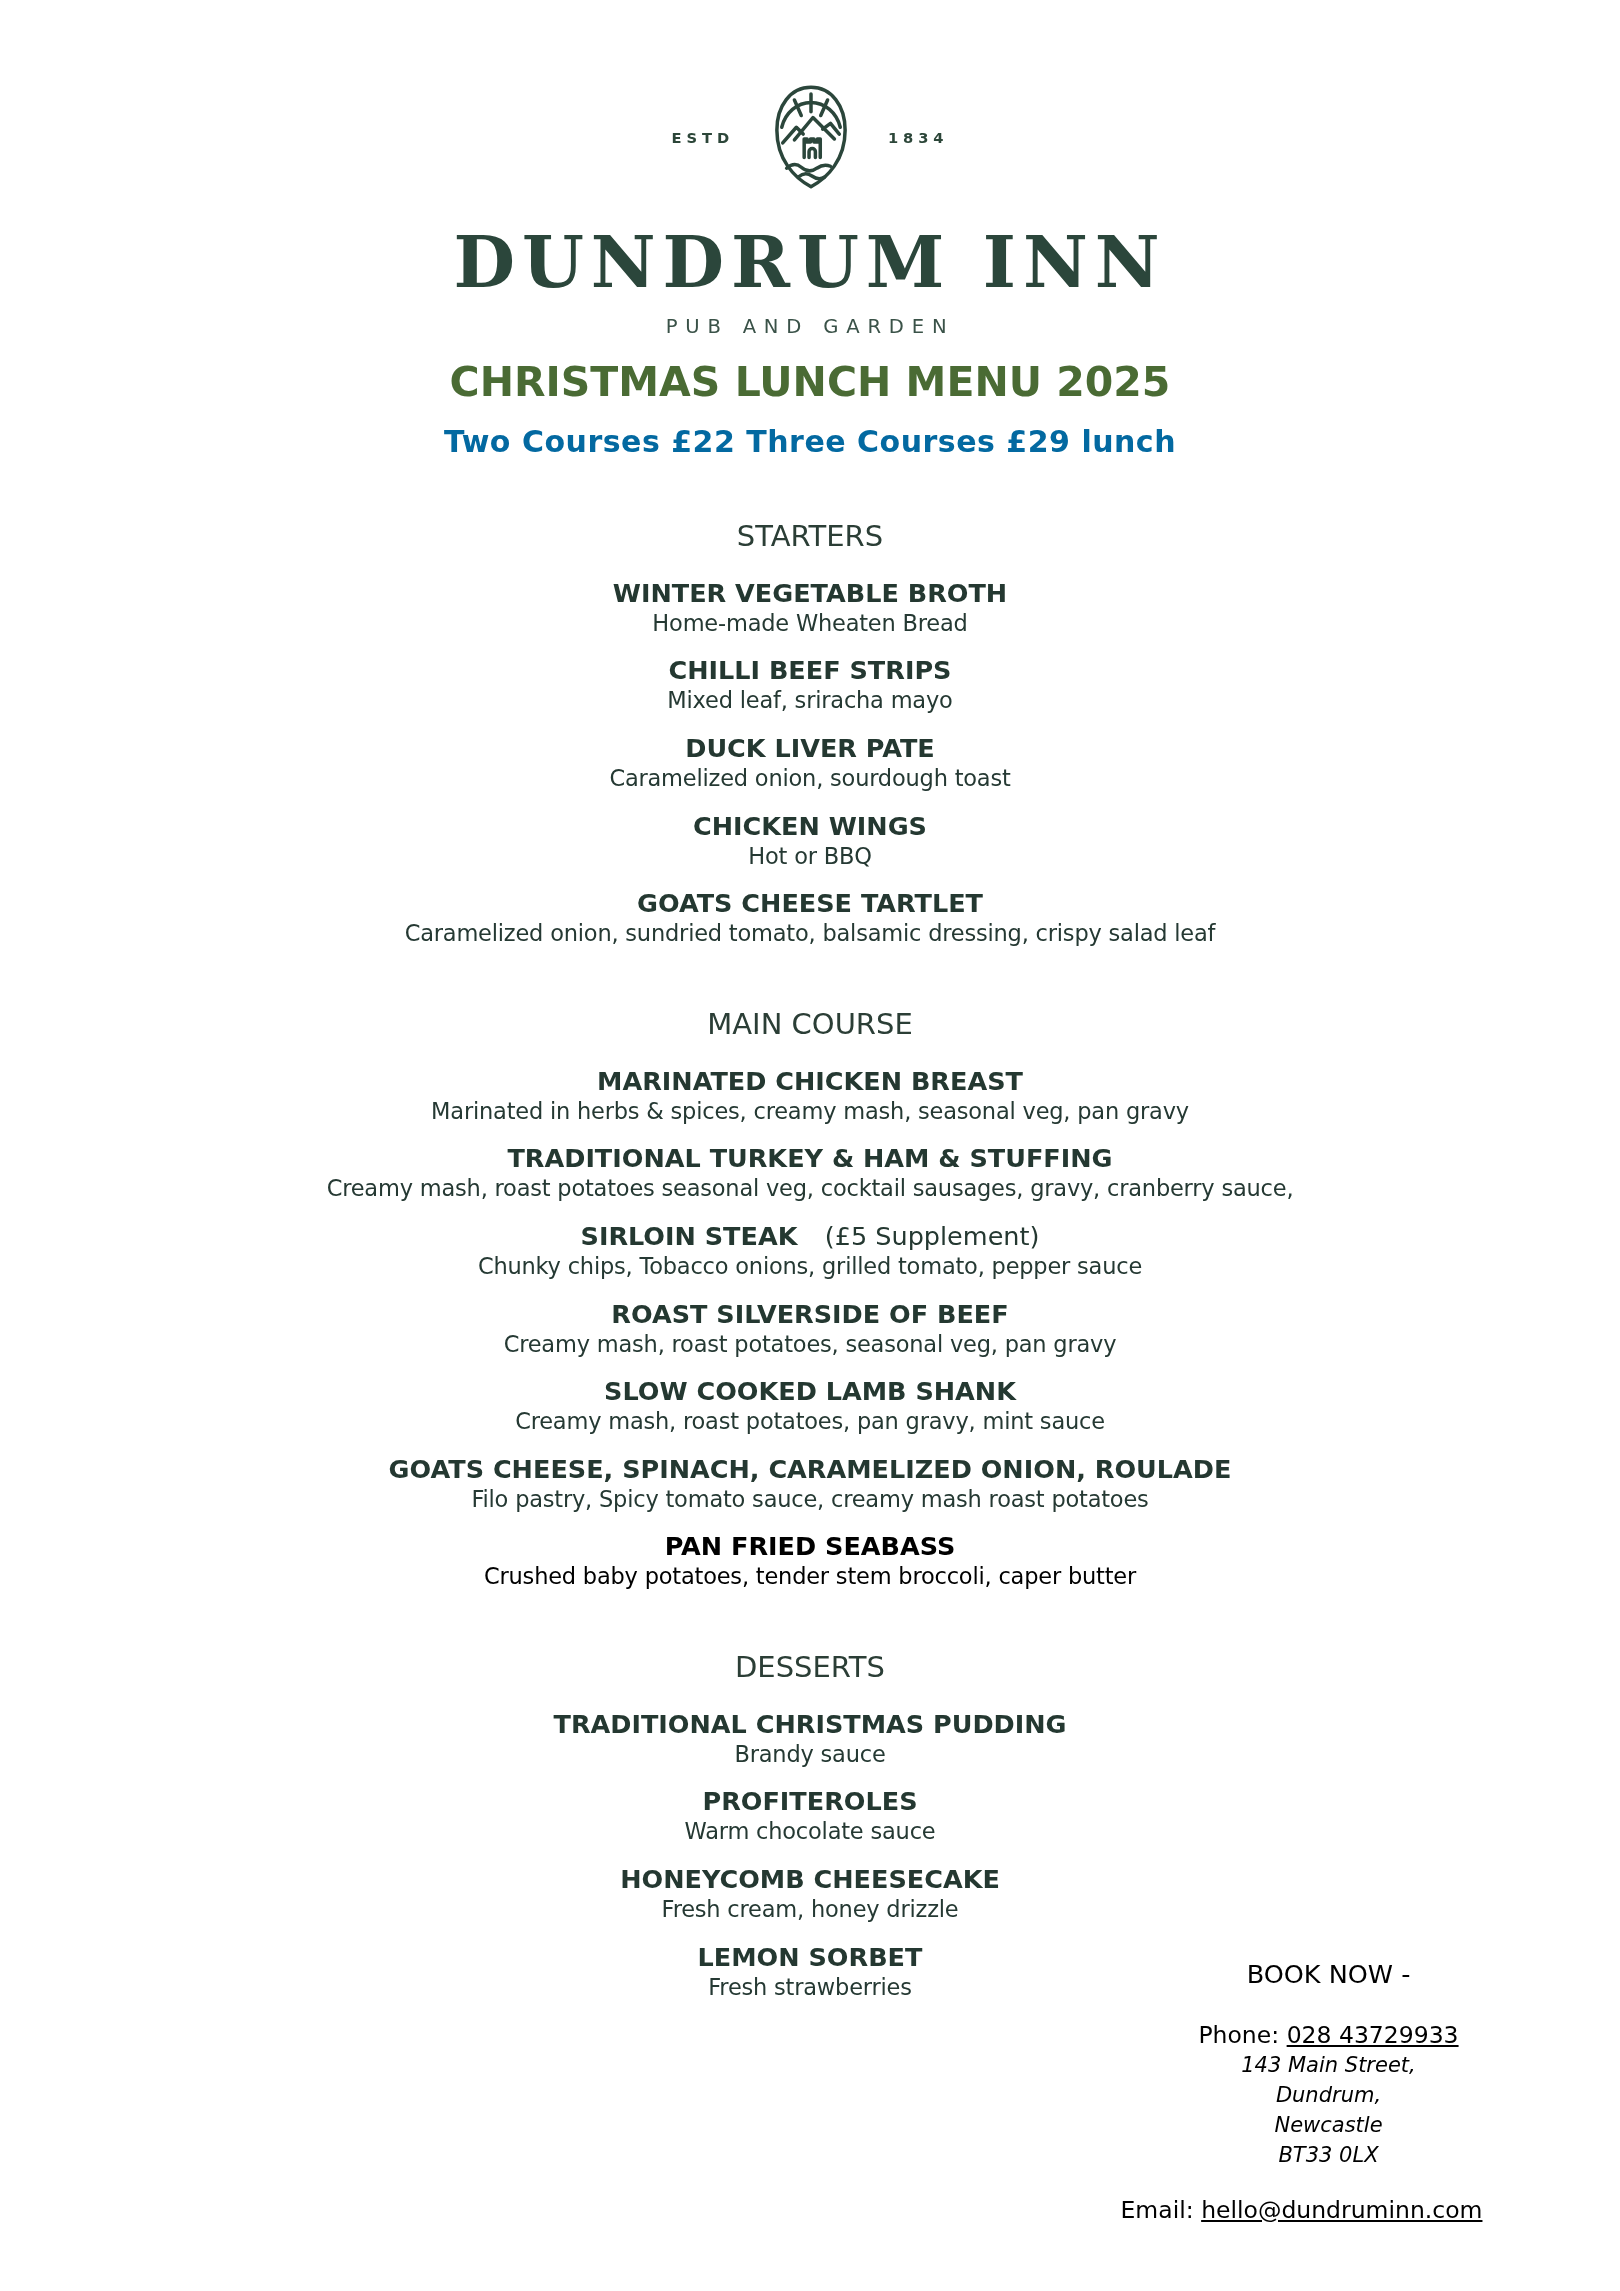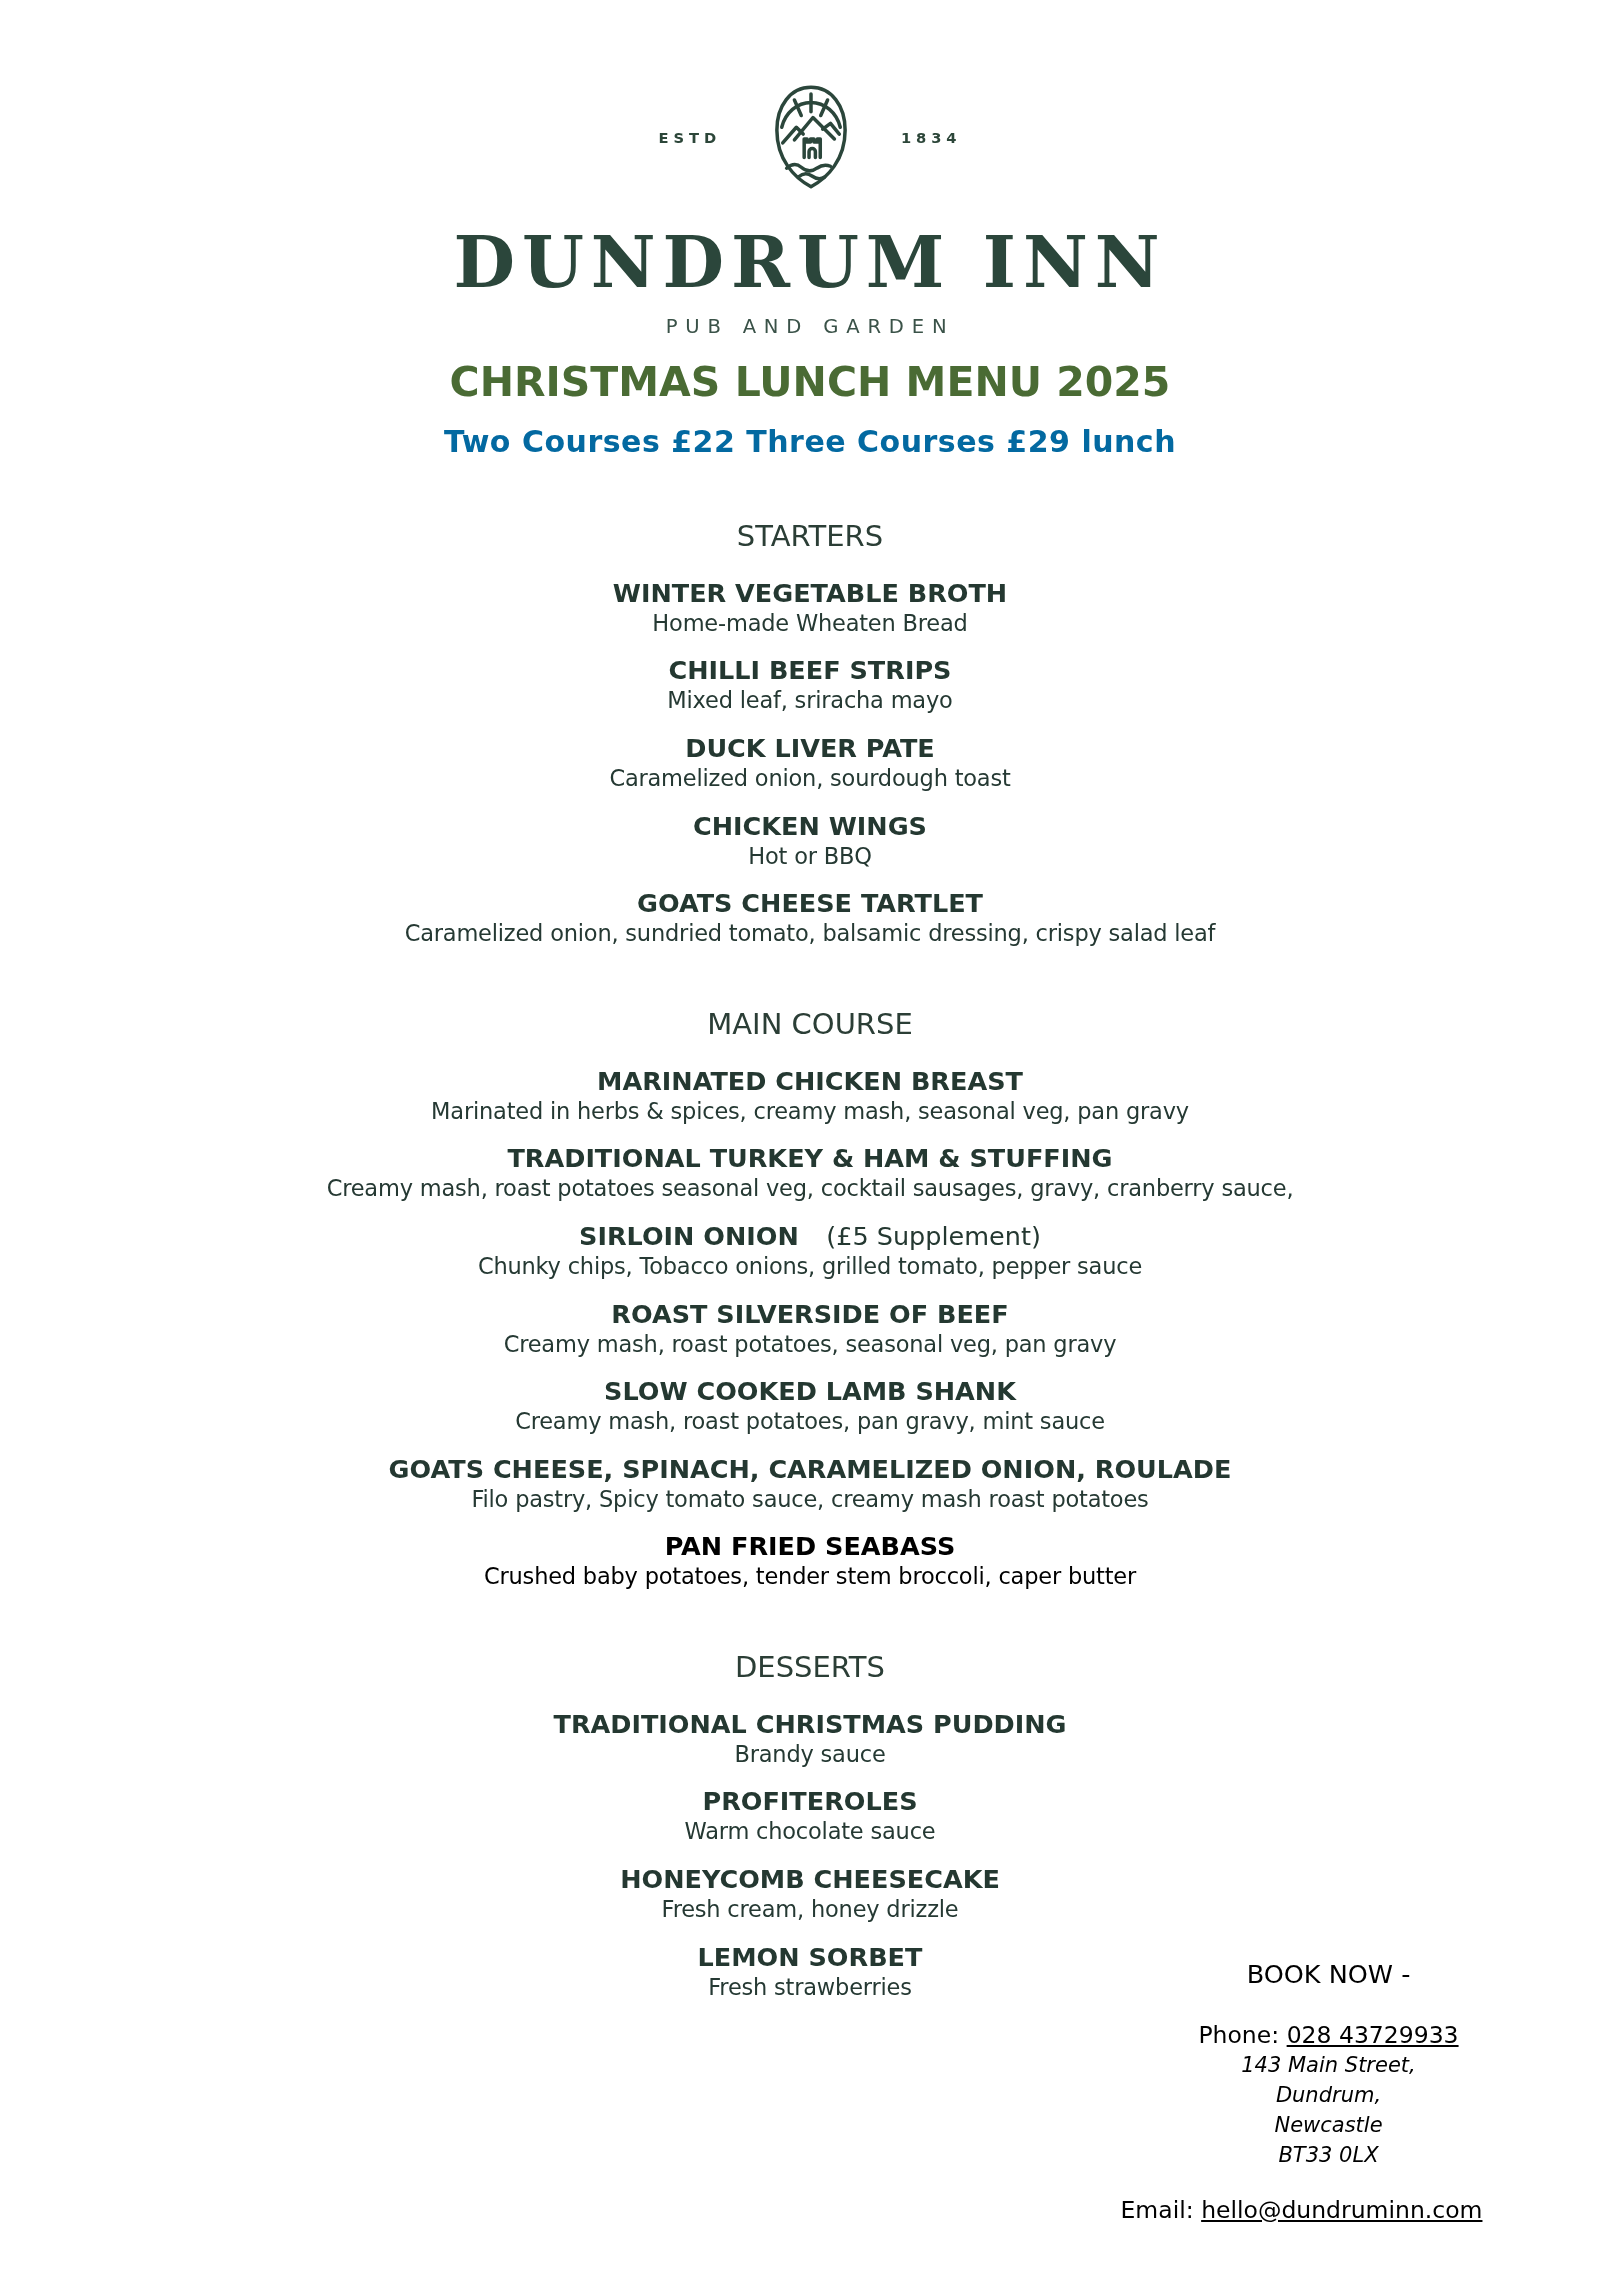--- a/index.html
+++ b/index.html
@@ -8,21 +8,21 @@
   .page {
     position:relative;
     width:1620px; height:2292px;
     background:#ffffff;
     overflow:hidden;
   }
   
   .header { text-align:center; padding-top:82px; }
   .estd-row {
     display:flex; align-items:center; justify-content:center;
-    gap:51px; height:110px;
+    gap:38px; height:110px;
   }
   .estd-label {
     font-size:14.7px; font-weight:bold; letter-spacing:4.9px;
     color:#2c4639;
   }
   .crest { width:78px; height:108px; display:block; }
   .wordmark {
     margin-top:35px;
     font-family:"DejaVu Serif","Liberation Serif",serif;
     font-weight:bold;
@@ -150,21 +150,21 @@
     <div class="item-name"><span class="nm">MARINATED CHICKEN BREAST</span></div>
     <div class="item-desc">Marinated in herbs &amp; spices, creamy mash, seasonal veg, pan gravy</div>
   </div>
 
   <div class="item">
     <div class="item-name"><span class="nm">TRADITIONAL TURKEY &amp; HAM &amp; STUFFING</span></div>
     <div class="item-desc">Creamy mash, roast potatoes seasonal veg, cocktail sausages, gravy, cranberry sauce,</div>
   </div>
 
   <div class="item">
-    <div class="item-name"><span class="nm">SIRLOIN ONION</span><span class="item-suffix">(£5 Supplement)</span></div>
+    <div class="item-name"><span class="nm">SIRLOIN STEAK</span><span class="item-suffix">(£5 Supplement)</span></div>
     <div class="item-desc">Chunky chips, Tobacco onions, grilled tomato, pepper sauce</div>
   </div>
 
   <div class="item">
     <div class="item-name"><span class="nm">ROAST SILVERSIDE OF BEEF</span></div>
     <div class="item-desc">Creamy mash, roast potatoes, seasonal veg, pan gravy</div>
   </div>
 
   <div class="item">
     <div class="item-name"><span class="nm">SLOW COOKED LAMB SHANK</span></div>

